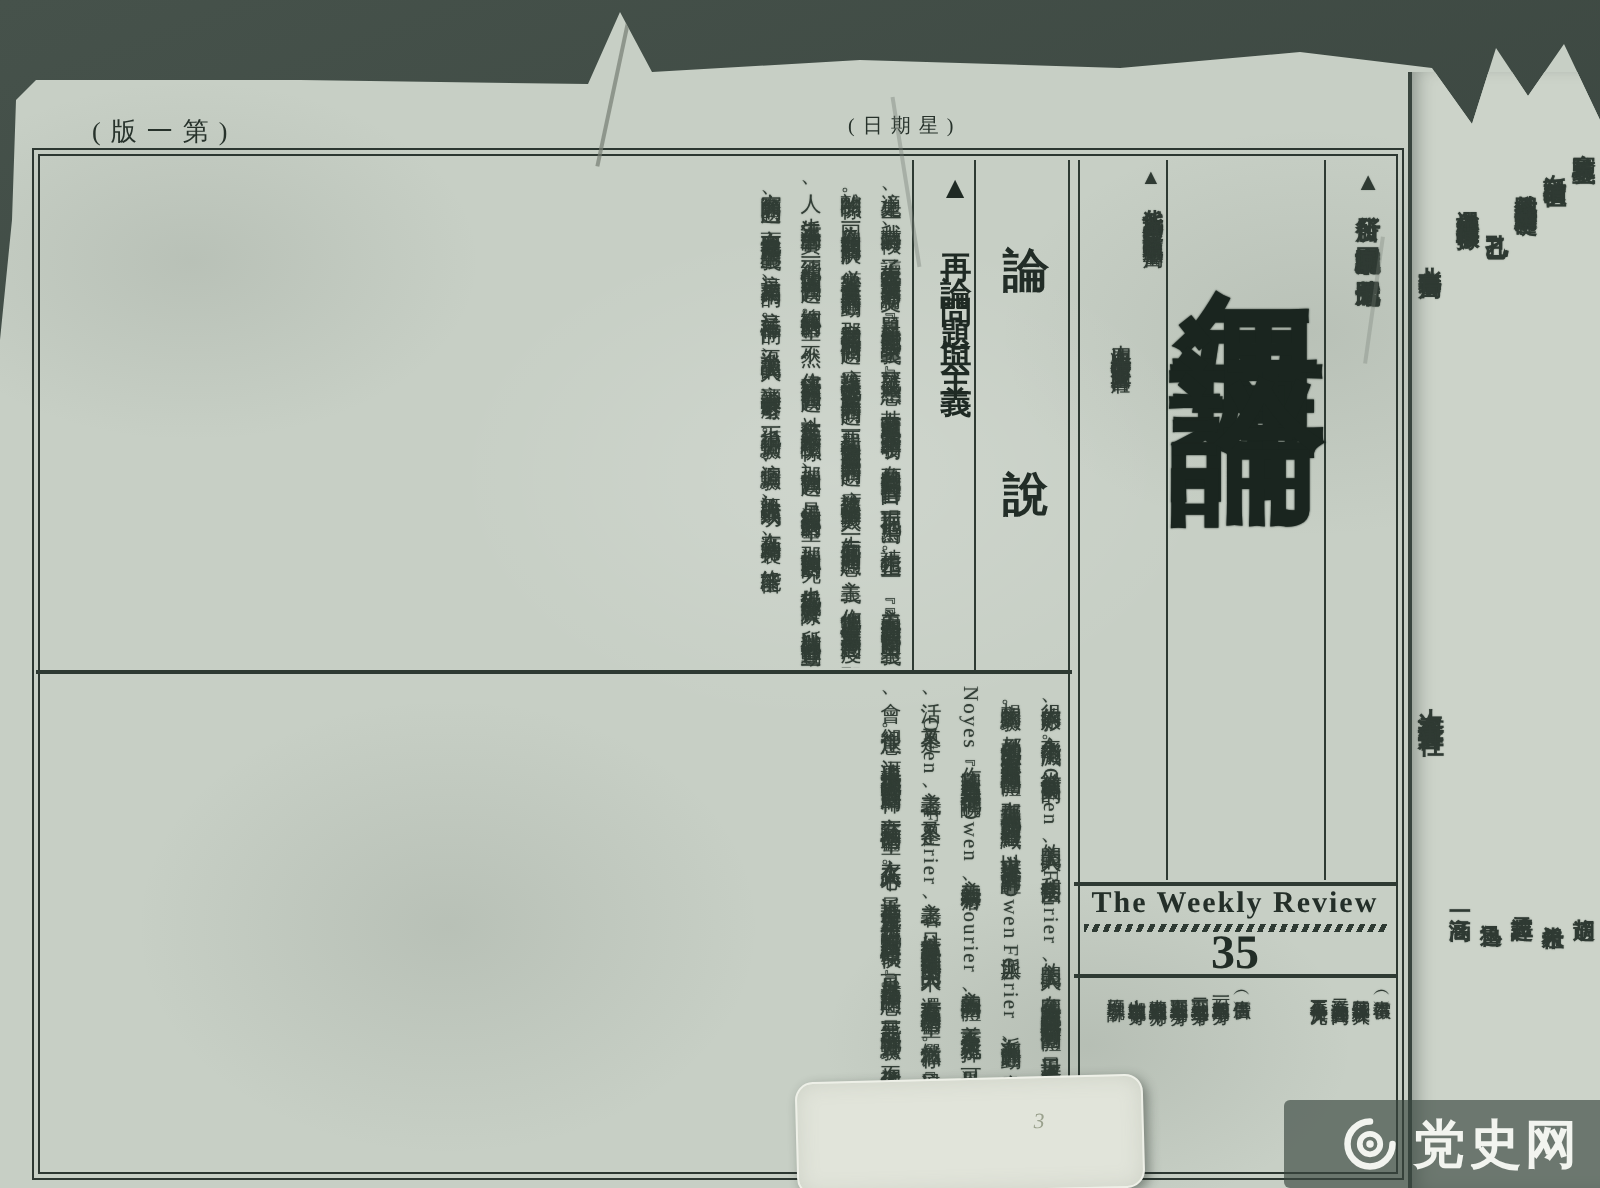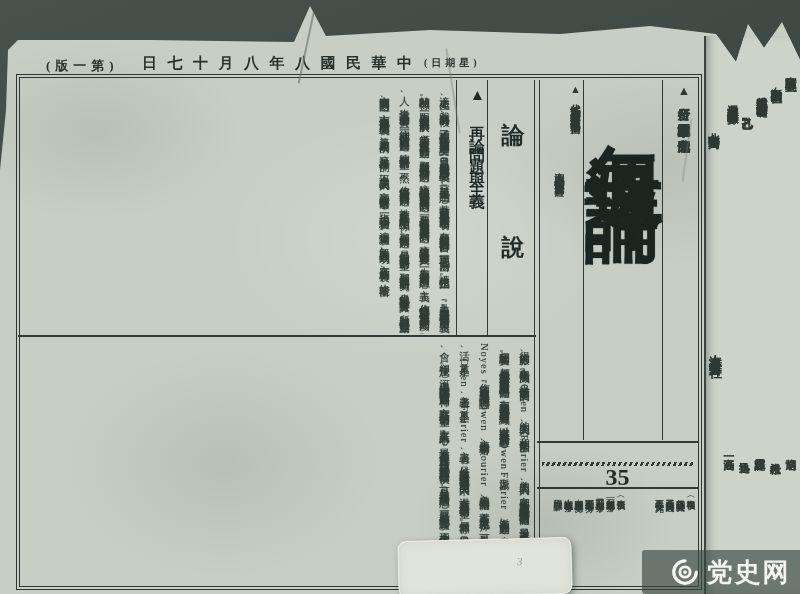--- a/index.html
+++ b/index.html
@@ -14,21 +14,21 @@
       radial-gradient(260px 190px at 28% 78%, rgba(100,110,100,.15), transparent 60%),
       radial-gradient(220px 140px at 68% 88%, rgba(95,105,95,.16), transparent 60%),
       #c7cfc5;
     clip-path:polygon(8px 50px,18px 40px,150px 40px,294px 42px,310px 6px,326px 36px,
       430px 30px,560px 34px,650px 26px,716px 34px,736px 62px,748px 24px,764px 48px,
       782px 22px,800px 60px,800px 594px,0px 594px,0px 170px,6px 110px);}
   .abs{position:absolute;}
   .v{writing-mode:vertical-rl;text-orientation:mixed;}
   .ink{color:#2f3a33;text-shadow:0 0 .6px rgba(47,58,51,.55);}
   .rule{background:#2e3a33;}
-  .band{font-weight:bold;color:#27322b;}
+  .band{font-weight:normal;color:#27322b;}
   .frame{left:16px;top:74px;width:686px;height:516px;border:4px double #2c3731;box-sizing:border-box;}
   .pubcol{left:666px;top:84px;width:26px;height:352px;font-size:12.5px;font-weight:bold;overflow:hidden;}
   .pubcol .m{margin-top:13px;}
   .brand{left:582px;top:82px;width:84px;height:380px;font-size:78px;line-height:84px;
          font-weight:900;letter-spacing:13px;color:#1a251f;overflow:hidden;
          text-shadow:0 0 1px #1a251f;}
   .agents{left:538px;top:84px;width:45px;height:352px;font-size:10.5px;line-height:16px;
           letter-spacing:1px;overflow:hidden;}
   .agents .lbl{font-weight:bold;}
   .agents .l2{padding-top:80px;}
@@ -71,21 +71,20 @@
   .wm span{font-family:"Liberation Sans","DejaVu Sans",sans-serif;font-weight:900;font-size:26px;
            letter-spacing:2px;color:#f2f4ef;}
   .crack{background:rgba(118,126,116,.7);width:1.5px;}
 </style>
 </head>
 <body>
 
 <div class="paper">
 
   <span class="abs band" style="left:46px;top:57px;font-size:13px;letter-spacing:5px;">(版一第)</span>
-  <span class="abs band" style="left:142px;top:54px;font-size:15px;letter-spacing:10.5px;">日七十月八年八國民華中</span>
   <span class="abs band" style="left:424px;top:56px;font-size:10px;letter-spacing:4px;">(日期星)</span>
 
   <div class="abs frame"></div>
 
   <div class="abs" style="left:534px;top:80px;width:4px;height:508px;border-left:1.3px solid #2e3a33;border-right:1.3px solid #2e3a33;"></div>
   <div class="abs rule" style="left:487px;top:80px;width:1.4px;height:256px;"></div>
   <div class="abs rule" style="left:456px;top:80px;width:1.4px;height:256px;"></div>
   <div class="abs rule" style="left:662px;top:80px;width:1.4px;height:360px;"></div>
   <div class="abs rule" style="left:583px;top:80px;width:1.2px;height:360px;"></div>
   <div class="abs rule" style="left:18px;top:335px;width:518px;height:1.6px;"></div>
@@ -98,20 +97,21 @@
     <span class="m">北京騾馬市大街米市胡同</span>
     <span class="m">門牌七十九號</span>
   </div>
   <div class="abs v brand">每週評論</div>
   <div class="abs v ink agents">
     <div>
       <span class="lbl">▲代派所</span><span>北京南柳巷寶事白話報館琉璃廠中華書局</span>
     </div>
     <div class="l2">上海四馬路棋盤街西首亞東圖書莊</div>
   </div>
+  <div class="abs eng">The Weekly Review</div>
   <div class="abs num35">35</div>
   <div class="abs v ink pgrp sub">
       <div>（本報價目）</div>
       <div>每號銅子三枚外埠大</div>
       <div>洋二分五厘郵費在內</div>
       <div>全年五十二份大洋一元</div>
     </div>
   <div class="abs v ink pgrp adp">
       <div>（廣告價目）</div>
       <div>封面第一期每字二分</div>

